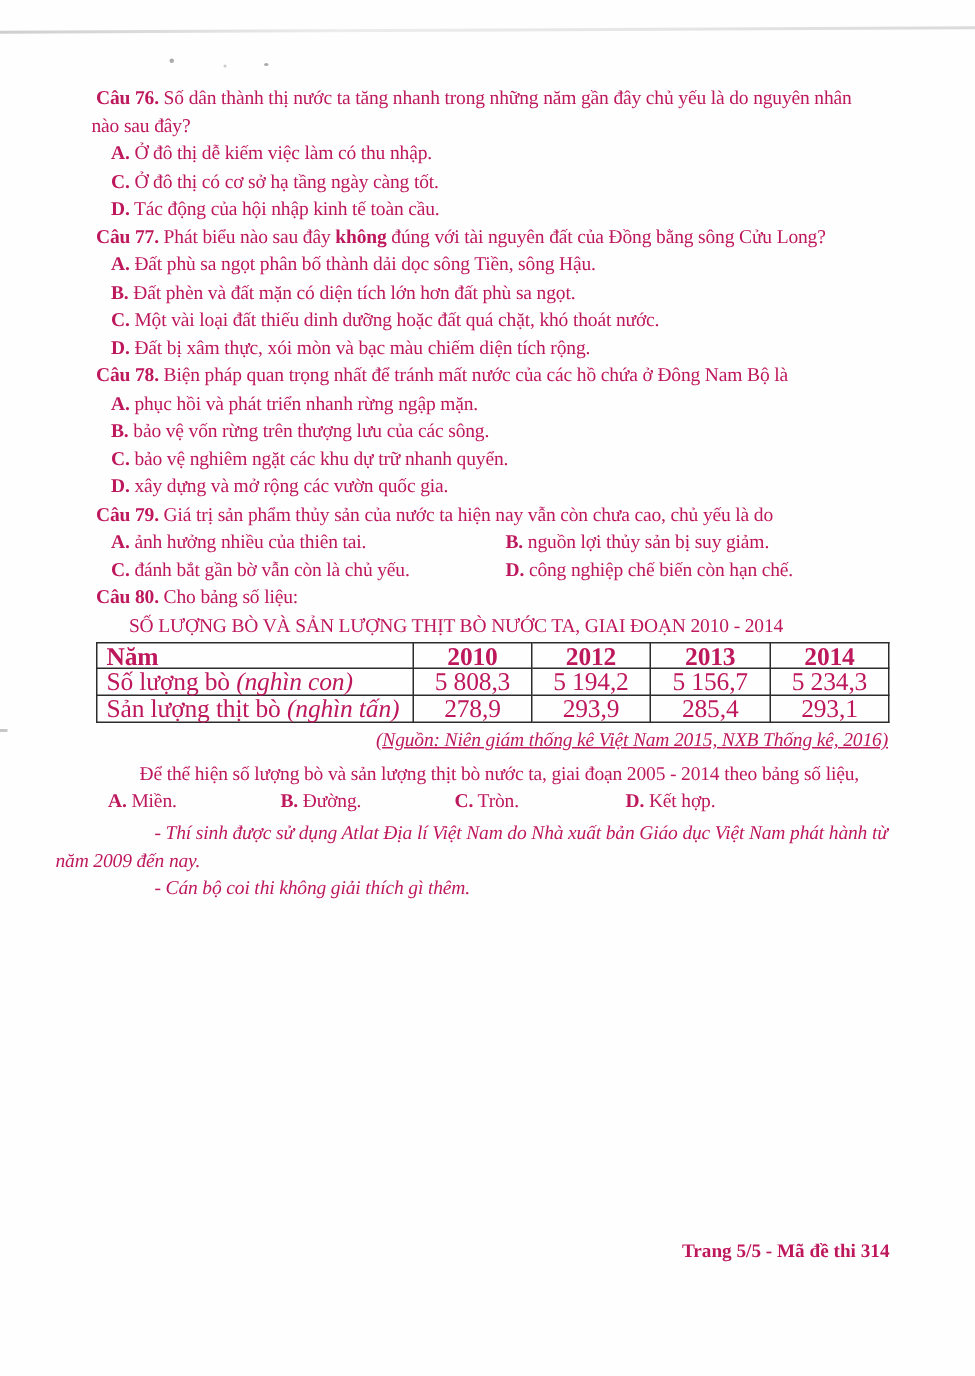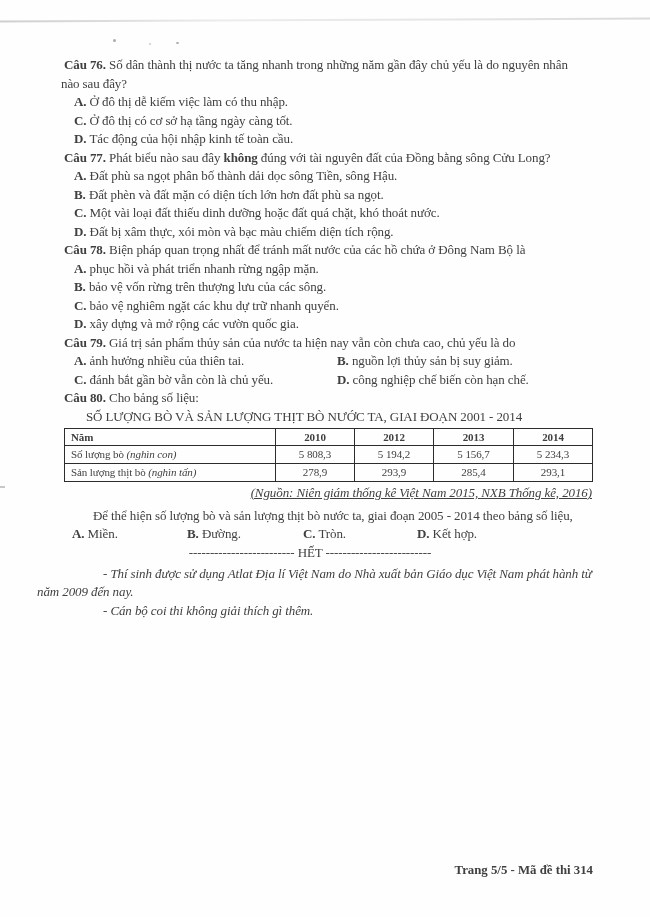--- a/index.html
+++ b/index.html
@@ -1,20 +1,20 @@
 <!DOCTYPE html>
 <html><head>
 <meta charset="utf-8">
 <style>
   html,body { margin:0; padding:0; background:#e8e8e8; }
   .page {
     position:relative; width:650px; height:917px; margin:0 auto;
     background:#fefefe; overflow:hidden;
     font-family:"Liberation Serif","DejaVu Serif",serif;
-    color:#404040; font-size:13px; letter-spacing:-0.1px;
+    color:#be185d; font-size:13px; letter-spacing:-0.1px;
   }
   .scan-line {
     position:absolute; top:19px; left:0; width:100%; height:1.5px;
     background:linear-gradient(90deg,#b5b5b5,#e3e3e3 35%,#d8d8d8 70%,#c7c7c7);
     transform:rotate(-0.25deg); opacity:.65;
   }
   .speck { position:absolute; background:#8f8f8f; border-radius:50%; opacity:.75; }
   .sp1 { left:113px; top:39px; width:3px; height:3px; }
   .sp2 { left:149px; top:43px; width:2px; height:2px; opacity:.45; }
   .sp3 { left:176px; top:42px; width:3px; height:2px; }
@@ -25,36 +25,36 @@
   .qhead { text-indent:3px; }
   .l1 { white-space:nowrap; }
   .qnum, .ol, .bold { font-weight:bold; }
   .opt { padding-left:13px; }
   .optrow { display:flex; }
   .c1 { width:263px; flex:0 0 263px; }
 
   .tbl-title { width:528px; margin-left:40px; text-align:center; white-space:nowrap; }
   .tblwrap { margin:2px 0 0 64px; }
   table.bo { border-collapse:collapse; width:528px; table-layout:fixed; }
-  table.bo td { border:1.5px solid #2c2c2c; padding:0 2px; font-size:11px; line-height:15px; }
+  table.bo td { border:1.5px solid #2c2c2c; padding:0 2px; font-size:17px; line-height:15px; }
   table.bo tr.hdr td { height:16px; font-weight:bold; }
   table.bo tr.dr td { height:17px; }
   td.lbl { text-align:left; padding-left:6px !important; }
   td.num { text-align:center; }
 
   .source { margin:2px 58px 0 0; text-align:right; font-style:italic;text-decoration:underline; }
   .followup { margin:4px 38px 0 37px; }
   .fu1 { text-indent:56px; white-space:nowrap; }
   .q80opts { position:relative; height:19px; }
   .q80opts .o { position:absolute; top:0; white-space:nowrap; }
   .o-a { left:72px; } .o-b { left:187px; } .o-c { left:303px; } .o-d { left:417px; }
   .het { margin-right:30px; text-align:center; }
   .notes { margin:2px 55px 0 37px; font-style:italic; }
   .n1 { text-indent:66px; white-space:nowrap; }
-  .footer { position:absolute; top:863px; right:57px; font-weight:bold; font-size:12.8px; letter-spacing:0; }
+  .footer { position:absolute; top:827px; right:57px; font-weight:bold; font-size:12.8px; letter-spacing:0; }
 </style>
 </head>
 <body>
 
 <div class="page">
   <div class="scan-line"></div>
   <div class="speck sp1"></div>
   <div class="speck sp2"></div>
   <div class="speck sp3"></div>
   <div class="speck sp4"></div>
@@ -94,21 +94,21 @@
       <div class="optrow">
         <span class="c1 opt"><b class="ol">C.</b> <span>đánh bắt gần bờ vẫn còn là chủ yếu.</span></span>
         <span><b class="ol">D.</b> <span>công nghiệp chế biến còn hạn chế.</span></span>
       </div>
     </div>
 
     <div class="q">
       <div class="qhead"><b class="qnum">Câu 80.</b> <span>Cho bảng số liệu:</span></div>
     </div>
 
-    <div class="tbl-title">SỐ LƯỢNG BÒ VÀ SẢN LƯỢNG THỊT BÒ NƯỚC TA, GIAI ĐOẠN 2001 - 2014</div>
+    <div class="tbl-title">SỐ LƯỢNG BÒ VÀ SẢN LƯỢNG THỊT BÒ NƯỚC TA, GIAI ĐOẠN 2010 - 2014</div>
 
     <div class="tblwrap">
       <table class="bo">
         <colgroup>
             <col style="width:211px">
             <col style="width:79px">
             <col style="width:79px">
             <col style="width:80px">
             <col style="width:79px">
           </colgroup>
@@ -144,21 +144,20 @@
       <div class="fu1">Để thể hiện số lượng bò và sản lượng thịt bò nước ta, giai đoạn 2005 - 2014 theo bảng số liệu,</div>
     </div>
 
     <div class="q80opts">
       <span class="o o-a"><b class="ol">A.</b> <span>Miền.</span></span>
       <span class="o o-b"><b class="ol">B.</b> <span>Đường.</span></span>
       <span class="o o-c"><b class="ol">C.</b> <span>Tròn.</span></span>
       <span class="o o-d"><b class="ol">D.</b> <span>Kết hợp.</span></span>
     </div>
 
-    <div class="het">------------------------- HẾT -------------------------</div>
 
     <div class="notes">
       <div class="n1">- Thí sinh được sử dụng Atlat Địa lí Việt Nam do Nhà xuất bản Giáo dục Việt Nam phát hành từ</div>
       <div>năm 2009 đến nay.</div>
       <div class="n1">- Cán bộ coi thi không giải thích gì thêm.</div>
     </div>
 
   </div>
 
   <div class="footer">Trang 5/5 - Mã đề thi 314</div>

